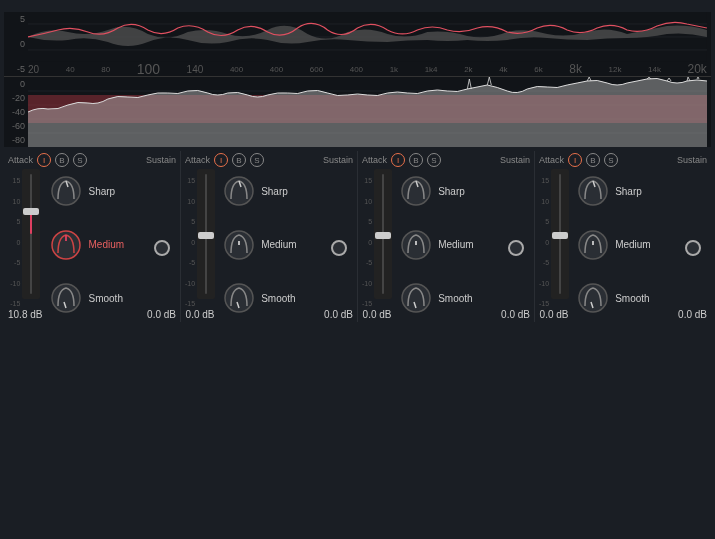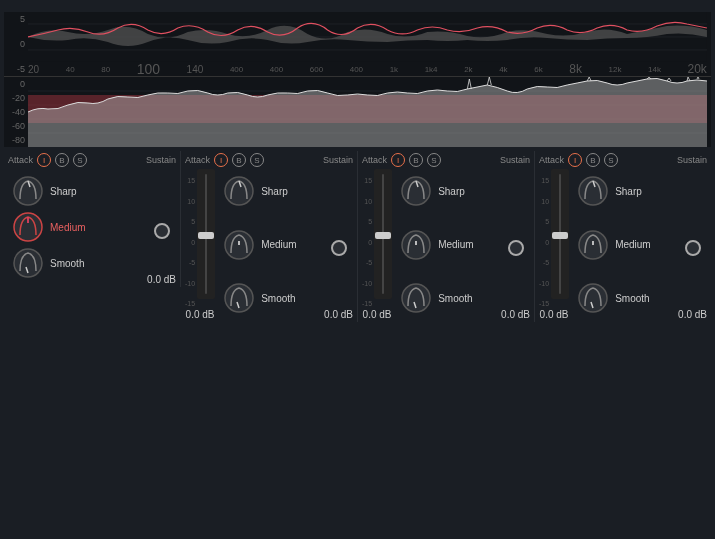--- a/index.html
+++ b/index.html
@@ -309,112 +309,68 @@
       <div style="display:flex;gap:4px;align-items:center;margin-bottom:2px;">
         <span class="section-label">Attack</span>
         <div class="icon-circle active-i">I</div>
         <div class="icon-circle">B</div>
         <div class="icon-circle">S</div>
         <span style="flex:1"></span>
         <span class="section-label">Sustain</span>
       </div>
       <div style="display:flex;gap:4px;flex:1;">
 
-
-        <div style="display:flex;flex-direction:column;justify-content:space-between;flex:1;padding:4px 2px;">
-          <div class="knob-row">
-            <svg class="arc-knob round-knob-svg" viewBox="0 0 36 36">
-              <circle cx="18" cy="18" r="14" fill="#2a2e34" stroke="#555" stroke-width="1.5"></circle>
-              <path d="M10,26 Q10,10 18,8 Q26,10 26,26" fill="none" stroke="#888" stroke-width="1.5"></path>
-              <line x1="18" y1="8" x2="20" y2="14" stroke="#ccc" stroke-width="1.5"></line>
-            </svg>
-            <span class="knob-label">Sharp</span>
-          </div>
-          <div class="knob-row">
-            <svg class="arc-knob round-knob-svg" viewBox="0 0 36 36">
-              <circle cx="18" cy="18" r="14" fill="#2a2e34" stroke="#c44" stroke-width="1.5"></circle>
-              <path d="M10,26 Q10,10 18,8 Q26,10 26,26" fill="none" stroke="#c44" stroke-width="1.5"></path>
-              <line x1="18" y1="8" x2="18" y2="14" stroke="#e04060" stroke-width="1.8"></line>
-            </svg>
-            <span class="knob-label medium-label">Medium</span>
-          </div>
-          <div class="knob-row">
-            <svg class="arc-knob round-knob-svg" viewBox="0 0 36 36">
-              <circle cx="18" cy="18" r="14" fill="#2a2e34" stroke="#555" stroke-width="1.5"></circle>
-              <path d="M10,26 Q10,10 18,8 Q26,10 26,26" fill="none" stroke="#888" stroke-width="1.5"></path>
-              <line x1="18" y1="28" x2="16" y2="22" stroke="#ccc" stroke-width="1.5"></line>
-            </svg>
-            <span class="knob-label">Smooth</span>
-          </div>
-        </div>
-
-        <div style="display:flex;flex-direction:column;align-items:center;">
-          <div style="flex:1;display:flex;align-items:center;justify-content:center;padding-top:20px;">
-            <div style="width:16px;height:16px;border-radius:50%;border:2px solid #aaa;background:#2a2e34;cursor:pointer;"></div>
-          </div>
-          <div class="db-value">0.0 dB</div>
-        </div>
-      </div>
-    </div>
-
-    <div style="display:flex;flex:1;flex-direction:column;border-right:1px solid #2a2e34;padding:2px 4px;">
-      <div style="display:flex;gap:4px;align-items:center;margin-bottom:2px;">
-        <span class="section-label">Attack</span>
-        <div class="icon-circle active-i">I</div>
-        <div class="icon-circle">B</div>
-        <div class="icon-circle">S</div>
-        <span style="flex:1"></span>
-        <span class="section-label">Sustain</span>
-      </div>
-      <div style="display:flex;gap:4px;flex:1;">
         <div style="display:flex;flex-direction:column;align-items:center;">
           <div style="display:flex;gap:2px;align-items:flex-start;">
             <div style="display:flex;flex-direction:column;justify-content:space-between;height:130px;margin-top:8px;font-size:7px;color:#555;text-align:right;">
               <span>15</span>
               <span>10</span>
               <span>5</span>
               <span>0</span>
               <span>-5</span>
               <span>-10</span>
               <span>-15</span>
             </div>
             <div class="vertical-fader" style="height:130px;position:relative;">
               <div class="vertical-fader-track" style="height:120px;position:relative;">
-                <div class="vertical-fader-handle" style="top:48%;"></div>
+                <div class="vertical-fader-fill pink-fader-fill" style="bottom:50%;height:20%;top:auto;"></div>
+                <div class="vertical-fader-handle" style="top:28%;"></div>
               </div>
             </div>
           </div>
-          <div class="db-value">0.0 dB</div>
-        </div>
+          <div class="db-value">10.8 dB</div>
+        </div>
+
         <div style="display:flex;flex-direction:column;justify-content:space-between;flex:1;padding:4px 2px;">
           <div class="knob-row">
             <svg class="arc-knob round-knob-svg" viewBox="0 0 36 36">
               <circle cx="18" cy="18" r="14" fill="#2a2e34" stroke="#555" stroke-width="1.5"></circle>
               <path d="M10,26 Q10,10 18,8 Q26,10 26,26" fill="none" stroke="#888" stroke-width="1.5"></path>
               <line x1="18" y1="8" x2="20" y2="14" stroke="#ccc" stroke-width="1.5"></line>
             </svg>
             <span class="knob-label">Sharp</span>
           </div>
           <div class="knob-row">
             <svg class="arc-knob round-knob-svg" viewBox="0 0 36 36">
-              <circle cx="18" cy="18" r="14" fill="#2a2e34" stroke="#555" stroke-width="1.5"></circle>
-              <path d="M10,26 Q10,10 18,8 Q26,10 26,26" fill="none" stroke="#888" stroke-width="1.5"></path>
-              <line x1="18" y1="18" x2="18" y2="14" stroke="#ccc" stroke-width="1.8"></line>
-            </svg>
-            <span class="knob-label">Medium</span>
+              <circle cx="18" cy="18" r="14" fill="#2a2e34" stroke="#c44" stroke-width="1.5"></circle>
+              <path d="M10,26 Q10,10 18,8 Q26,10 26,26" fill="none" stroke="#c44" stroke-width="1.5"></path>
+              <line x1="18" y1="8" x2="18" y2="14" stroke="#e04060" stroke-width="1.8"></line>
+            </svg>
+            <span class="knob-label medium-label">Medium</span>
           </div>
           <div class="knob-row">
             <svg class="arc-knob round-knob-svg" viewBox="0 0 36 36">
               <circle cx="18" cy="18" r="14" fill="#2a2e34" stroke="#555" stroke-width="1.5"></circle>
               <path d="M10,26 Q10,10 18,8 Q26,10 26,26" fill="none" stroke="#888" stroke-width="1.5"></path>
               <line x1="18" y1="28" x2="16" y2="22" stroke="#ccc" stroke-width="1.5"></line>
             </svg>
             <span class="knob-label">Smooth</span>
           </div>
         </div>
+
         <div style="display:flex;flex-direction:column;align-items:center;">
           <div style="flex:1;display:flex;align-items:center;justify-content:center;padding-top:20px;">
             <div style="width:16px;height:16px;border-radius:50%;border:2px solid #aaa;background:#2a2e34;cursor:pointer;"></div>
           </div>
           <div class="db-value">0.0 dB</div>
         </div>
       </div>
     </div>
 
     <div style="display:flex;flex:1;flex-direction:column;border-right:1px solid #2a2e34;padding:2px 4px;">
@@ -474,21 +430,21 @@
         </div>
         <div style="display:flex;flex-direction:column;align-items:center;">
           <div style="flex:1;display:flex;align-items:center;justify-content:center;padding-top:20px;">
             <div style="width:16px;height:16px;border-radius:50%;border:2px solid #aaa;background:#2a2e34;cursor:pointer;"></div>
           </div>
           <div class="db-value">0.0 dB</div>
         </div>
       </div>
     </div>
 
-    <div style="display:flex;flex:1;flex-direction:column;padding:2px 4px;">
+    <div style="display:flex;flex:1;flex-direction:column;border-right:1px solid #2a2e34;padding:2px 4px;">
       <div style="display:flex;gap:4px;align-items:center;margin-bottom:2px;">
         <span class="section-label">Attack</span>
         <div class="icon-circle active-i">I</div>
         <div class="icon-circle">B</div>
         <div class="icon-circle">S</div>
         <span style="flex:1"></span>
         <span class="section-label">Sustain</span>
       </div>
       <div style="display:flex;gap:4px;flex:1;">
         <div style="display:flex;flex-direction:column;align-items:center;">
@@ -538,16 +494,80 @@
         </div>
         <div style="display:flex;flex-direction:column;align-items:center;">
           <div style="flex:1;display:flex;align-items:center;justify-content:center;padding-top:20px;">
             <div style="width:16px;height:16px;border-radius:50%;border:2px solid #aaa;background:#2a2e34;cursor:pointer;"></div>
           </div>
           <div class="db-value">0.0 dB</div>
         </div>
       </div>
     </div>
 
+    <div style="display:flex;flex:1;flex-direction:column;padding:2px 4px;">
+      <div style="display:flex;gap:4px;align-items:center;margin-bottom:2px;">
+        <span class="section-label">Attack</span>
+        <div class="icon-circle active-i">I</div>
+        <div class="icon-circle">B</div>
+        <div class="icon-circle">S</div>
+        <span style="flex:1"></span>
+        <span class="section-label">Sustain</span>
+      </div>
+      <div style="display:flex;gap:4px;flex:1;">
+        <div style="display:flex;flex-direction:column;align-items:center;">
+          <div style="display:flex;gap:2px;align-items:flex-start;">
+            <div style="display:flex;flex-direction:column;justify-content:space-between;height:130px;margin-top:8px;font-size:7px;color:#555;text-align:right;">
+              <span>15</span>
+              <span>10</span>
+              <span>5</span>
+              <span>0</span>
+              <span>-5</span>
+              <span>-10</span>
+              <span>-15</span>
+            </div>
+            <div class="vertical-fader" style="height:130px;position:relative;">
+              <div class="vertical-fader-track" style="height:120px;position:relative;">
+                <div class="vertical-fader-handle" style="top:48%;"></div>
+              </div>
+            </div>
+          </div>
+          <div class="db-value">0.0 dB</div>
+        </div>
+        <div style="display:flex;flex-direction:column;justify-content:space-between;flex:1;padding:4px 2px;">
+          <div class="knob-row">
+            <svg class="arc-knob round-knob-svg" viewBox="0 0 36 36">
+              <circle cx="18" cy="18" r="14" fill="#2a2e34" stroke="#555" stroke-width="1.5"></circle>
+              <path d="M10,26 Q10,10 18,8 Q26,10 26,26" fill="none" stroke="#888" stroke-width="1.5"></path>
+              <line x1="18" y1="8" x2="20" y2="14" stroke="#ccc" stroke-width="1.5"></line>
+            </svg>
+            <span class="knob-label">Sharp</span>
+          </div>
+          <div class="knob-row">
+            <svg class="arc-knob round-knob-svg" viewBox="0 0 36 36">
+              <circle cx="18" cy="18" r="14" fill="#2a2e34" stroke="#555" stroke-width="1.5"></circle>
+              <path d="M10,26 Q10,10 18,8 Q26,10 26,26" fill="none" stroke="#888" stroke-width="1.5"></path>
+              <line x1="18" y1="18" x2="18" y2="14" stroke="#ccc" stroke-width="1.8"></line>
+            </svg>
+            <span class="knob-label">Medium</span>
+          </div>
+          <div class="knob-row">
+            <svg class="arc-knob round-knob-svg" viewBox="0 0 36 36">
+              <circle cx="18" cy="18" r="14" fill="#2a2e34" stroke="#555" stroke-width="1.5"></circle>
+              <path d="M10,26 Q10,10 18,8 Q26,10 26,26" fill="none" stroke="#888" stroke-width="1.5"></path>
+              <line x1="18" y1="28" x2="16" y2="22" stroke="#ccc" stroke-width="1.5"></line>
+            </svg>
+            <span class="knob-label">Smooth</span>
+          </div>
+        </div>
+        <div style="display:flex;flex-direction:column;align-items:center;">
+          <div style="flex:1;display:flex;align-items:center;justify-content:center;padding-top:20px;">
+            <div style="width:16px;height:16px;border-radius:50%;border:2px solid #aaa;background:#2a2e34;cursor:pointer;"></div>
+          </div>
+          <div class="db-value">0.0 dB</div>
+        </div>
+      </div>
+    </div>
+
   </div>
 
 
 </div>
 
 </body></html>

